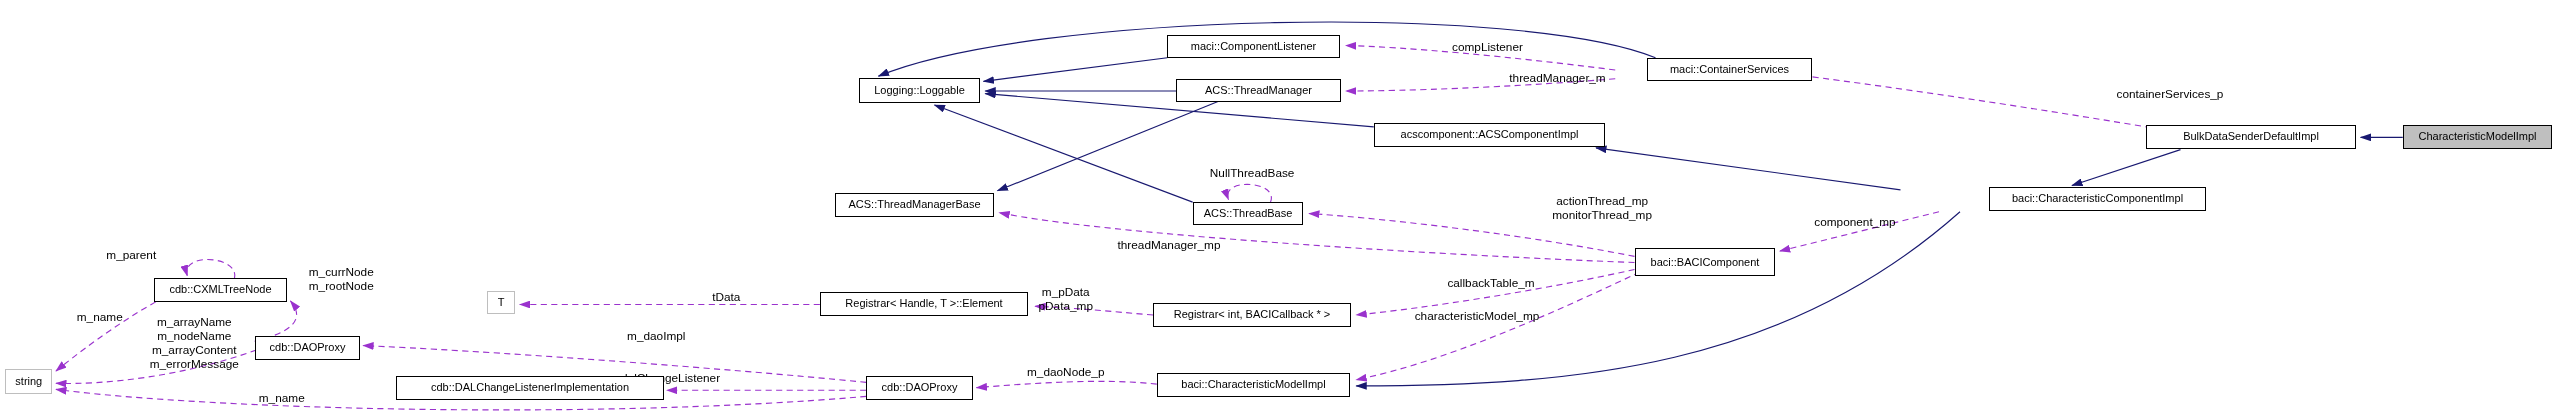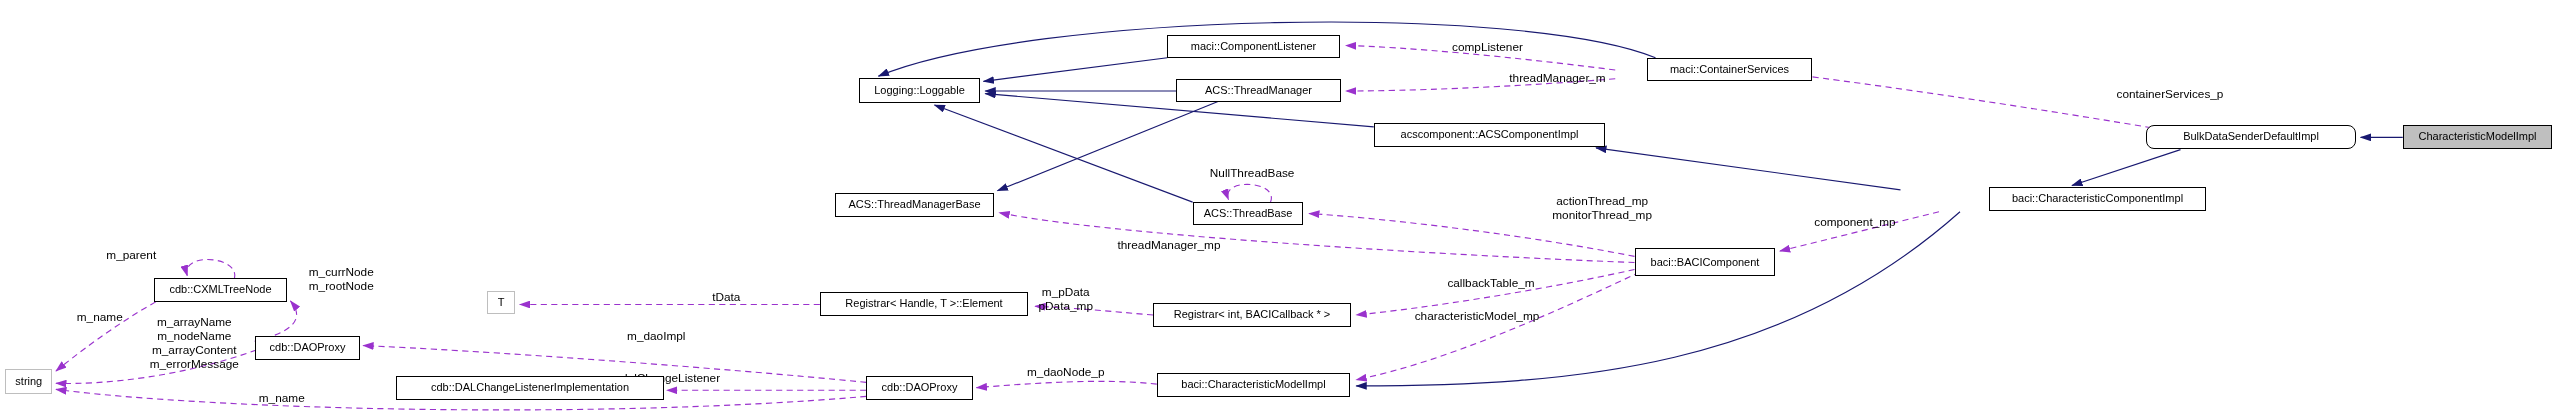--- a/index.html
+++ b/index.html
@@ -96,21 +96,21 @@
       <text x="1218" y="430" class="edge-label">m_daoNode_p</text>
       <path d="M1452,231 C1462,206 1394,203 1404,228" class="edge use" marker-end="url(#arrow-use)"></path>
       <text x="1431" y="202" class="edge-label">NullThreadBase</text>
     </svg>
   <div id="node-layer">
       <div class="node" style="left: 1167px; top: 35px; width: 173px; height: 23px;">maci::ComponentListener</div>
       <div class="node" style="left: 859px; top: 78px; width: 121px; height: 24.5px;">Logging::Loggable</div>
       <div class="node" style="left: 1176px; top: 79px; width: 165px; height: 23px;">ACS::ThreadManager</div>
       <div class="node" style="left: 1615px; top: 58px; width: 165px; height: 23px; margin-left: 32px;">maci::ContainerServices</div>
       <div class="node" style="left: 1374px; top: 123px; width: 231px; height: 23.6px;">acscomponent::ACSComponentImpl</div>
-      <div class="node" style="left: 2146px; top: 125px; width: 210px; height: 23.6px; border-radius: 8px;">BulkDataSenderDefaultImpl</div>
+      <div class="node" style="left: 2146px; top: 125px; width: 210px; height: 23.6px;">BulkDataSenderDefaultImpl</div>
       <div class="node highlight" style="left: 2403px; top: 125px; width: 149px; height: 23.6px;">CharacteristicModelImpl</div>
       <div class="node" style="left: 1989px; top: 187px; width: 217px; height: 23.6px;">baci::CharacteristicComponentImpl</div>
       <div class="node" style="left: 835px; top: 193px; width: 159px; height: 23.6px;">ACS::ThreadManagerBase</div>
       <div class="node" style="left: 1193px; top: 202px; width: 110px; height: 23px;">ACS::ThreadBase</div>
       <div class="node" style="left: 1635px; top: 248px; width: 140px; height: 28px;">baci::BACIComponent</div>
       <div class="node" style="left: 154px; top: 278px; width: 133px; height: 23.6px;">cdb::CXMLTreeNode</div>
       <div class="node external" style="left: 487px; top: 291px; width: 28px; height: 23px;">T</div>
       <div class="node" style="left: 1153px; top: 303px; width: 198px; height: 23.6px;">Registrar&lt; int, BACICallback * &gt;</div>
       <div class="node" style="left: 820px; top: 292px; width: 208px; height: 23.6px;">Registrar&lt; Handle, T &gt;::Element</div>
       <div class="node" style="left: 255px; top: 336px; width: 105px; height: 23.6px;">cdb::DAOProxy</div>

